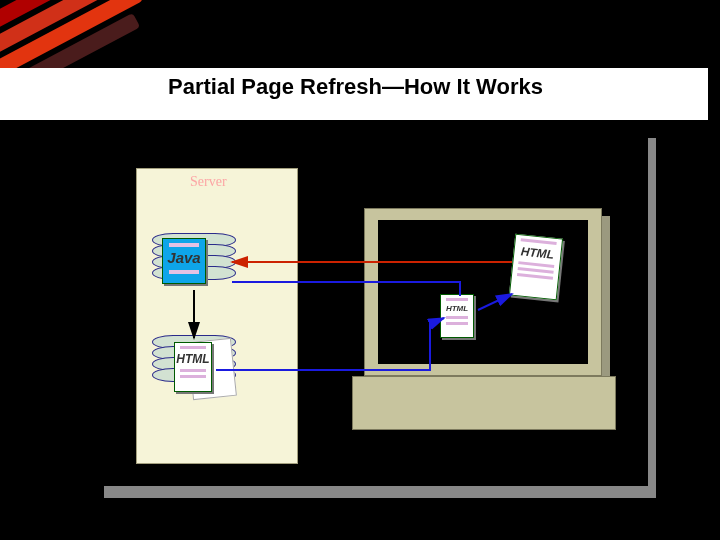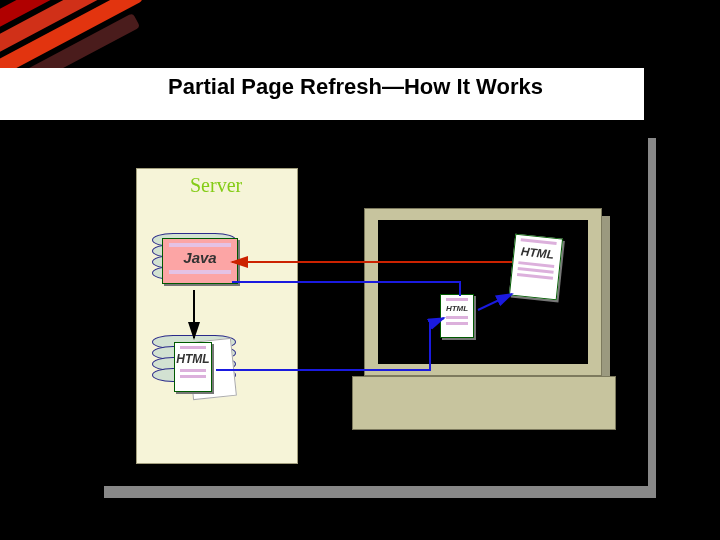--- a/index.html
+++ b/index.html
@@ -38,21 +38,21 @@
     left: 136px;
     font-family: Arial, sans-serif;
     font-size: 34px;
     letter-spacing: 2px;
     font-weight: 400;
     color: #e8e8e8;
   }
   .white-strip {
     position: absolute;
     top: 68px; left: 0;
-    width: 644px;
+    width: 708px;
     height: 52px;
     background: #fff;
   }
   .title {
     position: absolute;
     top: 6px;
     left: 168px;
     font-weight: bold;
     font-size: 22px;
     color: #000;
@@ -74,41 +74,41 @@
     position: absolute;
     top: 168px; left: 136px;
     width: 162px; height: 296px;
     background: #f6f4d8;
     border: 1px solid #a39f7e;
   }
   .server-label {
     position: absolute;
     top: 174px; left: 190px;
     font-family: "Times New Roman", serif;
-    font-size: 20px;
-    color: #84cc16;
+    font-size: 14px;
+    color: #fca5a5;
   }
   .stack {
     position: absolute;
     width: 84px;
   }
   .disc {
     width: 84px; height: 14px;
     border: 1px solid #2a2a8a;
     background: #d2e2d2;
     border-radius: 50%/100%;
     margin-top: -3px;
   }
   .stack1 { top: 236px; left: 152px; }
   .stack2 { top: 338px; left: 152px; }
   .java-card {
     position: absolute;
     top: 238px; left: 162px;
-    width: 76px; height: 46px;
-    background: #fca5a5;
+    width: 44px; height: 46px;
+    background: #0ea5e9;
     border: 1px solid #005a00;
     box-shadow: 2px 2px 0 #777;
   }
   .java-card .line { height:4px; background:#e4c2e4; margin:4px 6px; }
   .java-card .label { font-size:15px; font-weight:bold; font-style:italic; color:#333; text-align:center; margin-top:-2px;}
   .html-doc {
     position: absolute;
     background: #fff;
     border: 1px solid #005a00;
     box-shadow: 2px 2px 0 #777;

